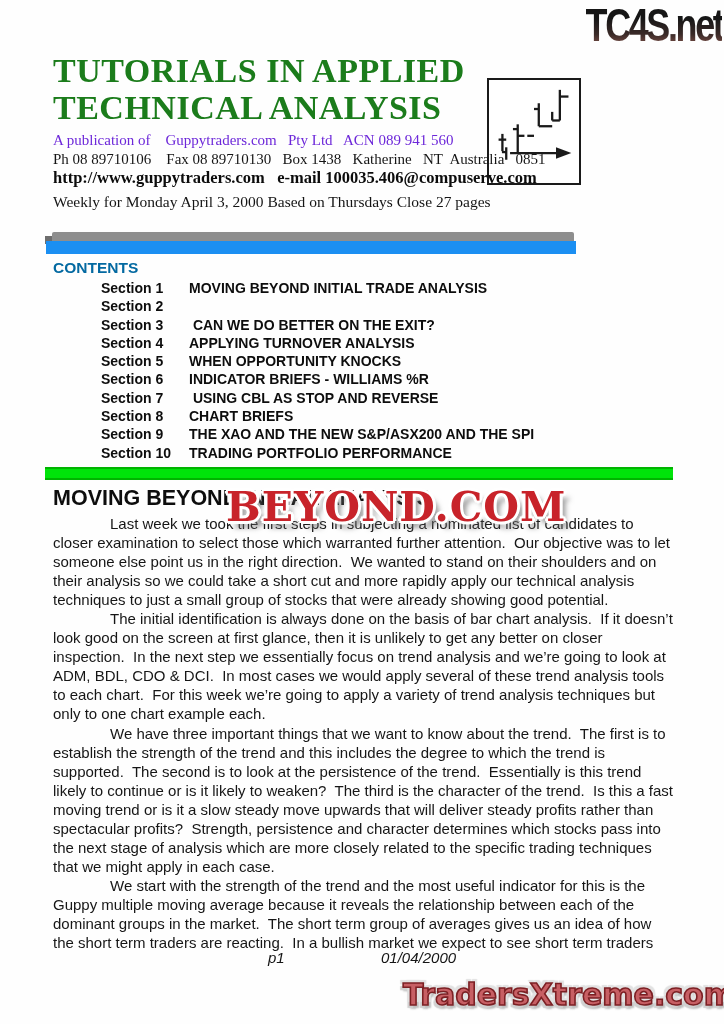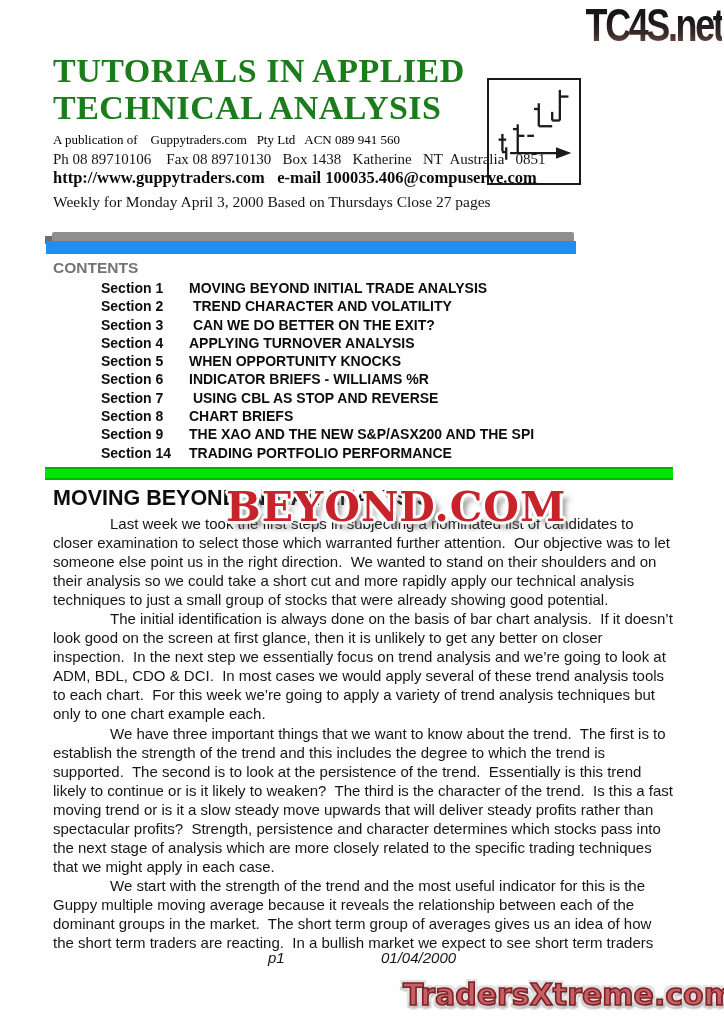--- a/index.html
+++ b/index.html
@@ -17,38 +17,38 @@
     -webkit-background-clip:text;background-clip:text;color:transparent;
   }
   
   .masthead-title{
     position:absolute;left:53px;top:52px;margin:0;
     font-family:"Liberation Serif",serif;font-weight:bold;
     font-size:34px;line-height:37px;color:#1b7c1b;letter-spacing:.5px;
     white-space:pre;
   }
   .pub-line{position:absolute;left:53px;font-family:"Liberation Serif",serif;white-space:pre-wrap;}
-  .pub-green{top:132px;font-size:13px;color:#000000;}
+  .pub-green{top:132px;font-size:15px;color:#6d28d9;}
   .pub-contact{top:151px;font-size:15px;color:#151515;}
   .pub-web{top:168px;font-size:16.5px;font-weight:bold;color:#0c0c0c;}
   .issue-line{position:absolute;left:53px;top:193px;font-family:"Liberation Serif",serif;font-size:15.5px;color:#151515;white-space:pre-wrap;}
   .contrib-line{position:absolute;left:53px;top:213px;font-family:"Liberation Serif",serif;font-size:15.5px;color:#151515;white-space:pre-wrap;}
   
   .chart-box{
     position:absolute;left:487px;top:78px;width:94px;height:107px;
     border:2px solid #1a1a1a;background:#fff;box-sizing:border-box;
   }
   .chart-box svg{display:block;width:100%;height:100%;}
   
   .bar-shadow{position:absolute;left:52px;top:232px;width:522px;height:9px;background:#8e8e8e;border-radius:2px 2px 0 0;}
   .bar-notch{position:absolute;left:45px;top:236px;width:7px;height:8px;background:#6e6e6e;}
   .bar-blue{position:absolute;left:46px;top:241px;width:530px;height:13px;background:#1b8ff2;}
   .bar-green{position:absolute;left:45px;top:467px;width:628px;height:13px;background:#00e40a;border-top:2px solid #00b400;border-bottom:2px solid #00b400;box-sizing:border-box;}
   
-  .contents-heading{position:absolute;left:53px;top:259px;margin:0;font-size:15.5px;font-weight:bold;color:#737373;}
+  .contents-heading{position:absolute;left:53px;top:259px;margin:0;font-size:15.5px;font-weight:bold;color:#0369a1;}
   .contents-list{position:absolute;left:53px;top:279px;width:600px;}
   .contents-row{display:flex;font-size:14px;font-weight:bold;line-height:18.3px;color:#0d0d0d;}
   .contents-row .sec-num{width:88px;flex:none;margin-left:48px;}
   .contents-row .sec-title{white-space:pre-wrap;}
   
   .article-heading{
     position:absolute;left:53px;top:486px;margin:0;
     font-size:21.5px;font-weight:bold;color:#0d0d0d;letter-spacing:0;
   }
   .dlsub{
@@ -129,21 +129,20 @@
   <div class="bar-blue"></div>
 
   <h2 class="contents-heading">CONTENTS</h2>
   <div class="contents-list">
     <div class="contents-row">
         <span class="sec-num">Section 1</span>
         <span class="sec-title">MOVING BEYOND INITIAL TRADE ANALYSIS</span>
       </div>
     <div class="contents-row">
         <span class="sec-num">Section 2</span>
-        <span class="sec-title"> TREND CHARACTER AND VOLATILITY</span>
       </div>
     <div class="contents-row">
         <span class="sec-num">Section 3</span>
         <span class="sec-title"> CAN WE DO BETTER ON THE EXIT?</span>
       </div>
     <div class="contents-row">
         <span class="sec-num">Section 4</span>
         <span class="sec-title">APPLYING TURNOVER ANALYSIS</span>
       </div>
     <div class="contents-row">
@@ -160,21 +159,21 @@
       </div>
     <div class="contents-row">
         <span class="sec-num">Section 8</span>
         <span class="sec-title">CHART BRIEFS</span>
       </div>
     <div class="contents-row">
         <span class="sec-num">Section 9</span>
         <span class="sec-title">THE XAO AND THE NEW S&amp;P/ASX200 AND THE SPI</span>
       </div>
     <div class="contents-row">
-        <span class="sec-num">Section 14</span>
+        <span class="sec-num">Section 10</span>
         <span class="sec-title">TRADING PORTFOLIO PERFORMANCE</span>
       </div>
   </div>
 
   <div class="bar-green"></div>
 
   <h2 class="article-heading">MOVING BEYOND INITIAL ANALYSIS</h2>
   <div class="dlsub">BEYOND.COM</div>
 
   <div class="article-body">

